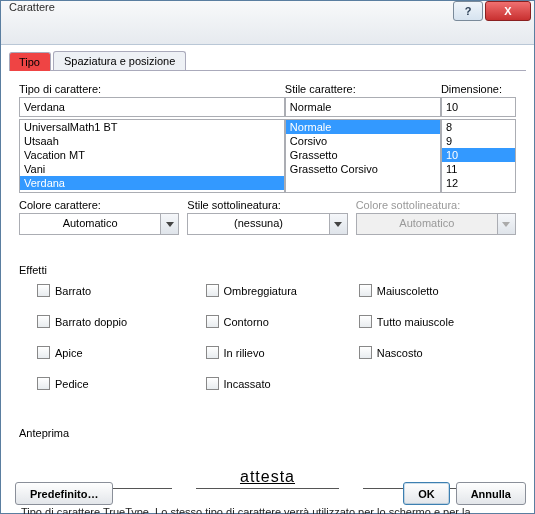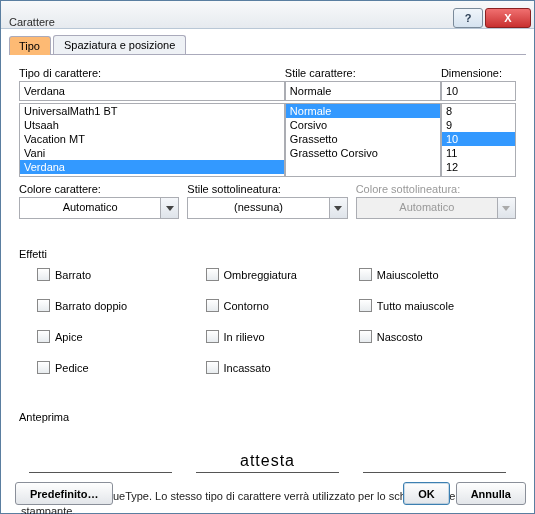--- a/index.html
+++ b/index.html
@@ -1,28 +1,28 @@
 <!DOCTYPE html>
 <html><head>
 <meta charset="utf-8">
 <style>
 * { box-sizing: border-box; margin: 0; padding: 0; font-family: "Segoe UI", Tahoma, sans-serif; font-size: 11px; }
 body { background: #d0d0d0; width: 535px; height: 514px; overflow: hidden; }
 
 .window { width: 535px; height: 514px; background: #fff; border: 1px solid #5a7ea0; position: relative; }
-.titlebar { height: 28px; background: linear-gradient(#f8f9fa,#e6eaef); display: flex; align-items: flex-end; border-bottom: 1px solid #b9c7d6; }
+.titlebar { height: 44px; background: linear-gradient(#f8f9fa,#e6eaef); display: flex; align-items: flex-start; border-bottom: 1px solid #b9c7d6; }
 .titlebar .title { flex: 1; padding-left: 8px; color: #2b2b2b; }
 .titlebar .tbtn { width: 30px; height: 20px; margin: 0 1px; border: 1px solid #7a8a9a; border-radius: 3px; display: flex; align-items: center; justify-content: center; font-weight: bold; }
 .titlebar .help { background: linear-gradient(#f0f5fa,#d6e3f0); color:#2b3e55; }
 .titlebar .close { width: 46px; background: linear-gradient(#f07070,#c83030); color:#fff; border-color:#8a2020; margin-right:3px; }
 
 .content { padding: 6px 8px 0 8px; }
 .tabs { display: flex; border-bottom: 1px solid #aab; margin-bottom: 12px; }
 .tab { padding: 3px 10px; border: 1px solid #aab; border-bottom: none; background: #eef1f5; margin-right: 2px; border-radius: 3px 3px 0 0; }
-.tab.active { background: #fdba74; position: relative; top: 1px; padding-left: 9px; }
+.tab.active { background: #ef4444; position: relative; top: 1px; padding-left: 9px; }
 
 .row3 { display: flex; padding: 0 10px; }
 .col-font { flex: 2.3; }
 .col-style { flex: 1.35; }
 .col-size { flex: 0.65; }
 .lbl { display: block; margin-bottom: 2px; }
 .txtfield { width: 100%; height: 20px; border: 1px solid #abadb3; padding: 2px 4px; background:#fff; }
 .listbox { width: 100%; height: 74px; border: 1px solid #abadb3; overflow-y: scroll; background:#fff; margin-top: 2px; }
 .listbox .opt { padding: 0 4px; line-height: 14px; cursor: default; }
 .listbox .opt.selected { background: #3399ff; color: #fff; }
@@ -38,21 +38,21 @@
 .group { margin: 8px 10px 0 10px; }
 .group-lbl { display:block; margin-bottom:4px;margin-top:29px; }
 .effects-grid { display:grid; grid-template-columns: 1.1fr 1fr 1fr; row-gap:18px; padding:4px 4px 8px 18px; }
 .chk { display:flex; align-items:center; gap:5px; }
 .chk .box { width:13px; height:13px; border:1px solid #888; background:linear-gradient(#fff,#e8ecef); }
 
 .preview-box { margin-top:2px; padding:14px 10px 8px 10px; }
 .preview-line { border-bottom:1px solid #555; height:32px; display:flex; align-items:flex-end; justify-content:center; }
 .preview-text { font-family: Verdana, sans-serif; font-size:16px; letter-spacing:1px; padding-bottom:2px; }
 .preview-row { display:flex; gap:24px; }
-.preview-row .preview-line { flex:1; }
+.preview-row .preview-line { flex:1;text-decoration:underline; }
 
 .footnote { padding:8px 12px; color:#222; line-height:1.35; }
 
 .btnbar { position:absolute; bottom:8px; left:8px; right:8px; display:flex; }
 .btnbar .spacer { flex:1; }
 .btn { height:23px; padding:0 14px; border:1px solid #8a8f99; border-radius:3px; background:linear-gradient(#fefefe,#e3e6ea); cursor:default; margin-left:6px;font-weight:bold; }
 .btn.default { border-color:#3c7fb1; box-shadow:0 0 0 1px rgba(60,127,177,.25) inset; }
 .arrow svg{display:block}
 </style>
 </head>

